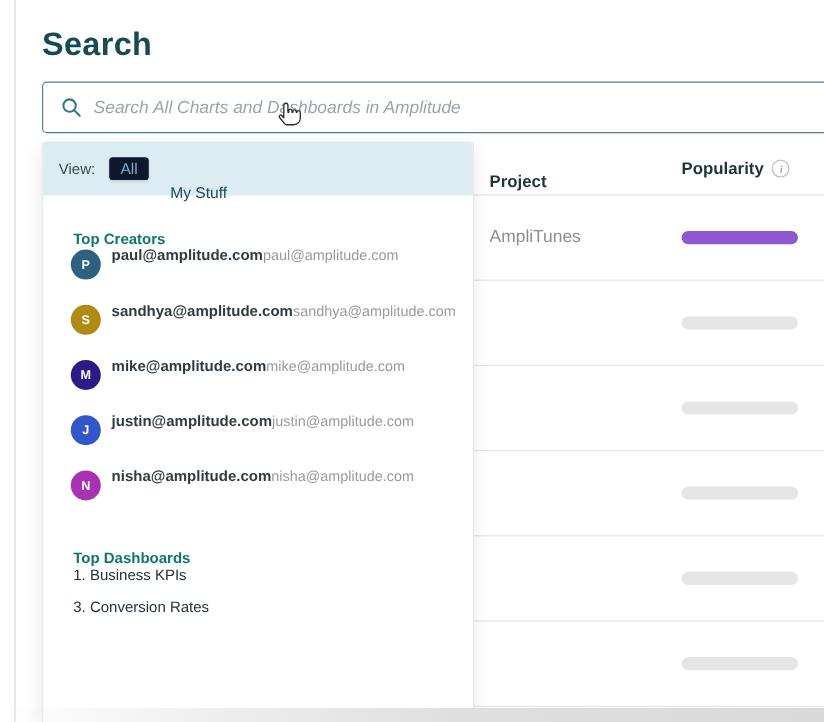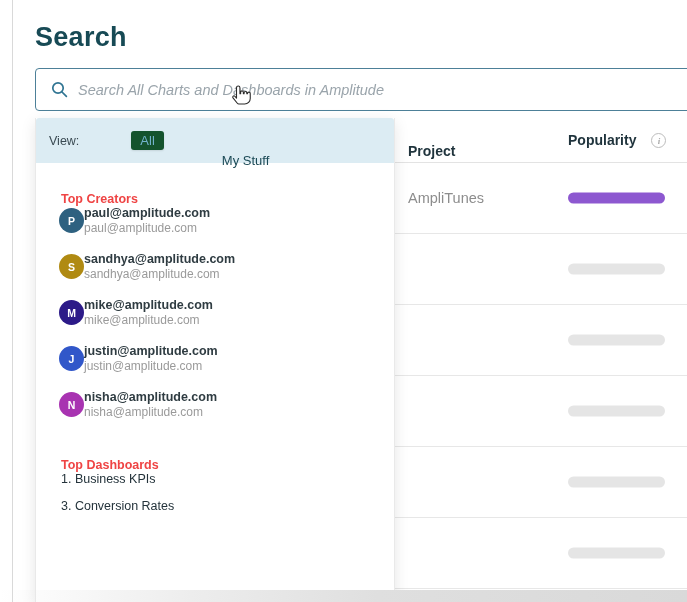--- a/index.html
+++ b/index.html
@@ -20,49 +20,49 @@
   .search-input { border:none; outline:none; flex:1; height:100%; font-size:14.5px;
                   font-family:"Liberation Sans", sans-serif; color:#33424a; background:transparent; }
   .search-input::placeholder { font-style:italic; color:#9aa4ab; opacity:1; }
 
   
   .results-table { position:absolute; left:395px; top:118px; width:292px; height:484px; }
   .t-header { position:relative; height:45px; border-bottom:1px solid #e3e3e3;
               display:flex; align-items:center; }
   .t-col { font-size:14px; font-weight:bold; color:#1f333c; }
   .t-col-project { padding-left:13px;margin-top:22px; }
-  .t-col-pop { position:absolute; left:173px; display:flex; align-items:flex-end; gap:15px; }
+  .t-col-pop { position:absolute; left:173px; display:flex; align-items:flex-end; gap:7px; }
   .info-icon { width:15px; height:15px; border:1.5px solid #bcbcbc; border-radius:50%;
                color:#a9a9a9; font-size:9px; font-style:italic; font-weight:bold;
                display:flex; align-items:center; justify-content:center; font-family:"Liberation Serif", serif; }
   .t-row { position:relative; height:71px; border-bottom:1px solid #e7e7e7;
            display:flex; align-items:center;text-align:center; }
   .t-project { padding-left:13px; font-size:14.5px; color:#8d8d8d; }
   .t-bar { position:absolute; left:173px; top:50%; transform:translateY(-50%);
            width:97px; height:11px; border-radius:5.5px; background:#e5e5e5; }
 
   
   .dropdown { position:absolute; left:35px; top:118px; width:360px; height:484px;
               background:#fff; border:1px solid #e9e9e9; border-top:none; border-bottom:none;
               box-shadow:0 4px 14px rgba(0,0,0,.10); z-index:3; }
   .view-bar { height:45px; background:#dcecf3; display:flex; align-items:center;
-              padding-left:13px; border-radius:3px 3px 0 0;gap:40px; }
+              padding-left:13px; border-radius:3px 3px 0 0; }
   .view-label { font-size:12.5px; color:#3a4a52; }
-  .tab-all { margin-left:12px; background:#14532d; border-radius:3px; padding:2px 9px;
+  .tab-all { margin-left:12px; background:#0f172a; border-radius:3px; padding:2px 9px;
              font-size:13px; color:#72b2cb; box-shadow:0 1px 2px rgba(0,0,0,.10); cursor:pointer; }
   .tab-mystuff { margin-left:18px; font-size:13px; color:#1d4b57; cursor:pointer;margin-top:39px; }
 
-  .section-heading { margin:29px 0 0 25px; font-size:12.5px; font-weight:bold; color:#ef4444; }
+  .section-heading { margin:29px 0 0 25px; font-size:12.5px; font-weight:bold; color:#0f766e; }
   .creator { display:flex; margin:0 0 16px 23px; height:30px; cursor:pointer; }
   .creator:first-of-type { margin-top:17px; }
   .avatar { width:25px; height:25px; border-radius:50%; background:#888;
             display:flex; align-items:center; justify-content:center; flex:0 0 auto;
             margin-top:2px; }
   .avatar span { color:#fff; font-size:10.5px; font-weight:bold; }
-  .c-text { display:flex; flex-direction:column; }
+  .c-text { margin-left:9px; display:flex; }
   .c-name { font-size:12.5px; font-weight:bold; color:#2f3c42; line-height:15px; }
   .c-email { font-size:12px; color:#9a9a9a; line-height:15px; }
 
   .dash-heading { margin-top:38px; }
   .dash-item { margin:0 0 12.5px 25px; font-size:12.5px; color:#24333b; line-height:14px; cursor:pointer; }
   .dash-item:first-of-type { margin-top:16px; }
 
   
   .cursor { position:absolute; left:231px; top:84px; z-index:8; }
 

